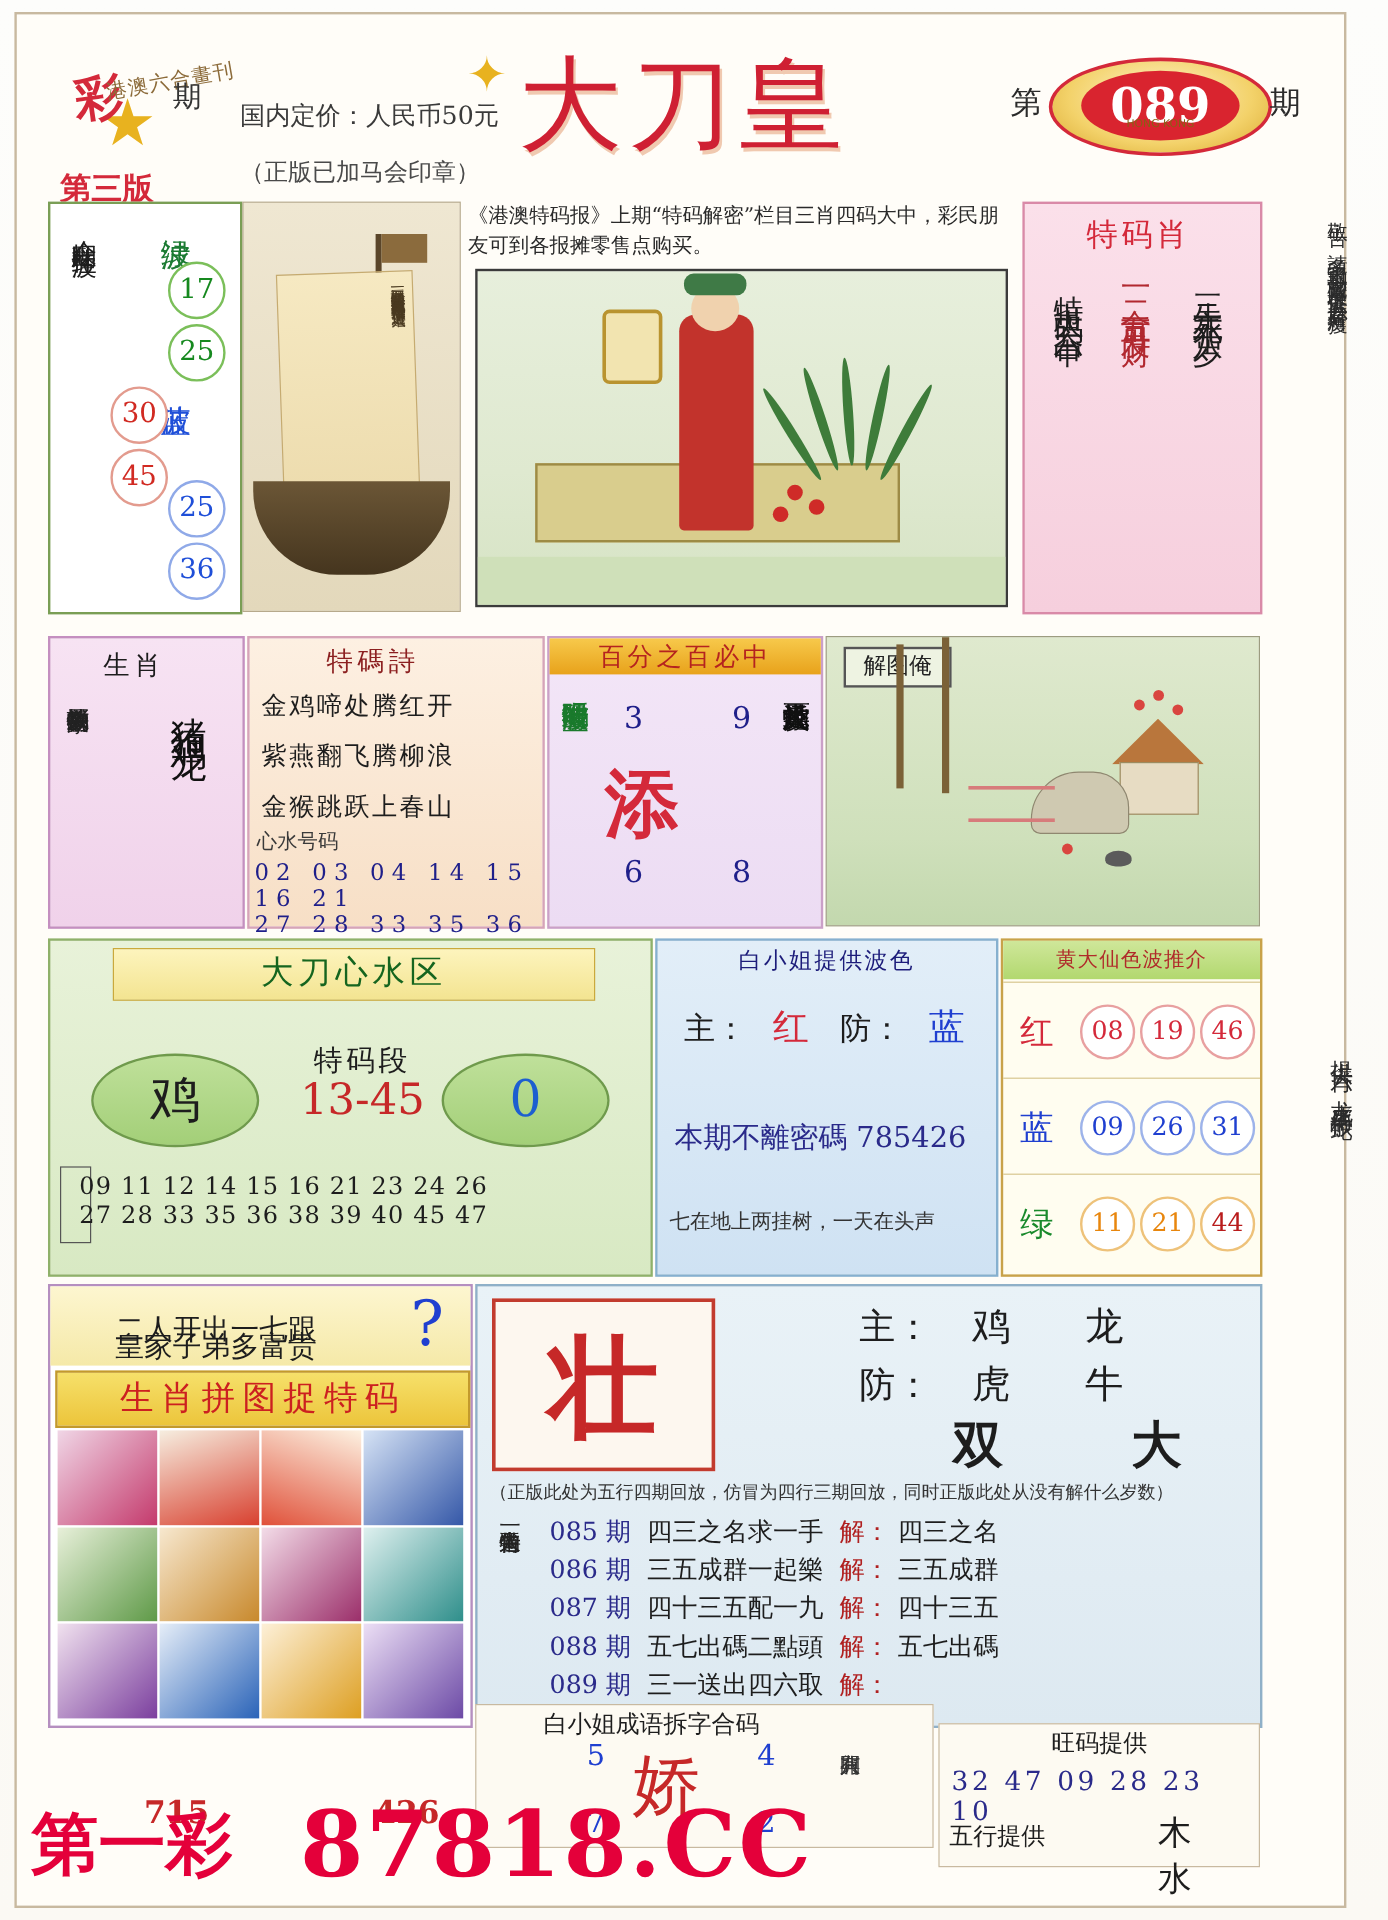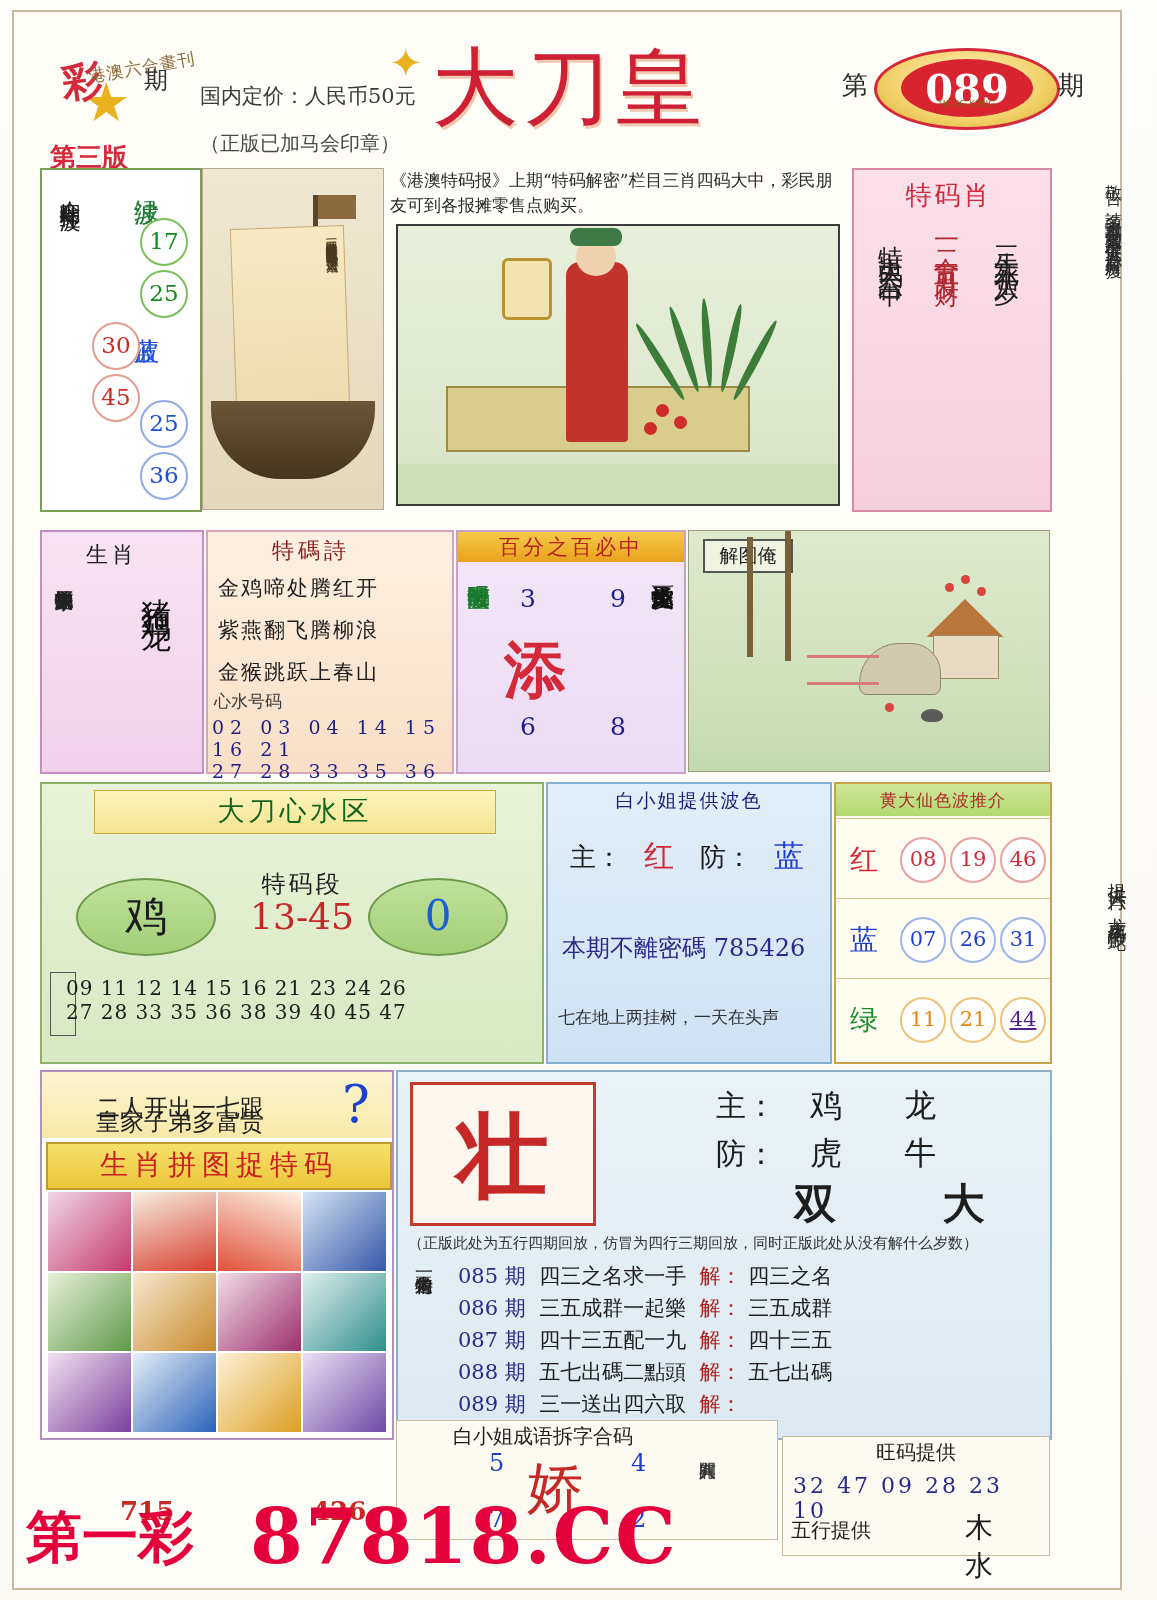--- a/index.html
+++ b/index.html
@@ -563,30 +563,30 @@
 
       <div class="hdx-row" style="top:34px;">
         <div class="hdx-lab" style="color:#d4293a;">红</div>
         <div class="hdx-ball" style="left:64px;color:#d4293a;border-color:#e8a0a0;">08</div>
         <div class="hdx-ball" style="left:114px;color:#d4293a;border-color:#e8a0a0;">19</div>
         <div class="hdx-ball" style="left:164px;color:#d4293a;border-color:#e8a0a0;">46</div>
       </div>
 
       <div class="hdx-row" style="top:114px;">
         <div class="hdx-lab" style="color:#1f3fd0;">蓝</div>
-        <div class="hdx-ball" style="left:64px;color:#1f3fd0;border-color:#9db3ea;">07</div>
+        <div class="hdx-ball" style="left:64px;color:#1f3fd0;border-color:#9db3ea;">09</div>
         <div class="hdx-ball" style="left:114px;color:#1f3fd0;border-color:#9db3ea;">26</div>
         <div class="hdx-ball" style="left:164px;color:#1f3fd0;border-color:#9db3ea;">31</div>
       </div>
 
       <div class="hdx-row" style="top:194px;">
         <div class="hdx-lab" style="color:#1a8a2c;">绿</div>
         <div class="hdx-ball" style="left:64px;color:#e8860d;border-color:#eec27a;">11</div>
         <div class="hdx-ball" style="left:114px;color:#e8860d;border-color:#eec27a;">21</div>
-        <div class="hdx-ball" style="left:164px;color:#4c1d95;border-color:#eec27a;text-decoration:underline;">44</div>
+        <div class="hdx-ball" style="left:164px;color:#b91c1c;border-color:#eec27a;">44</div>
       </div>
     </div>
   </div>
 
   <div class="row4">
 
     <div class="puzz-box">
       <div class="puzz-head">
         <div class="puzz-h1">二人开出一七跟</div>
         <div class="puzz-h2">皇家子弟多富贵</div>

